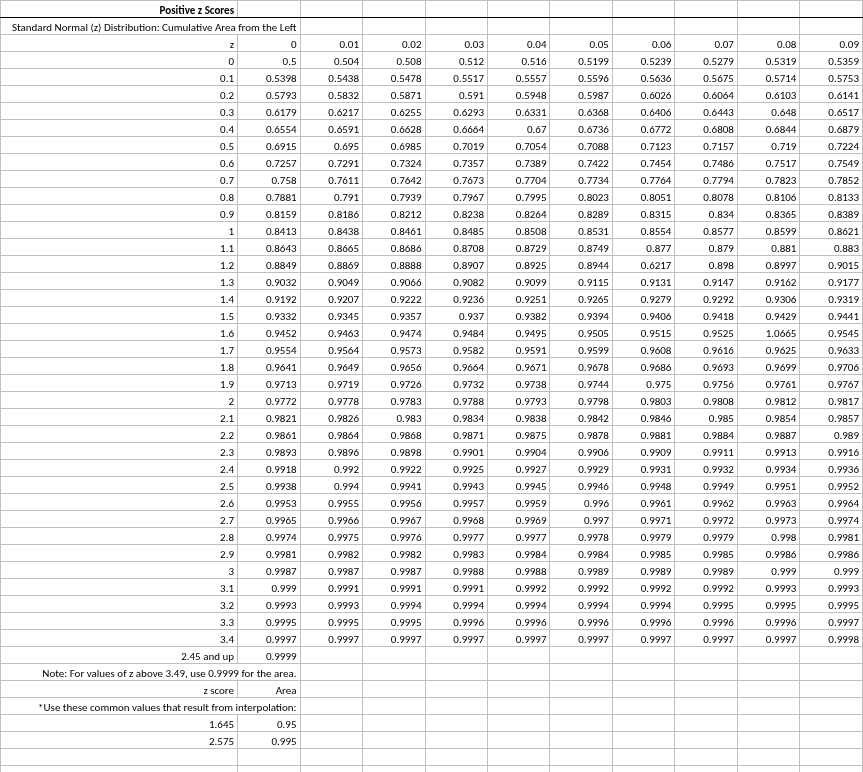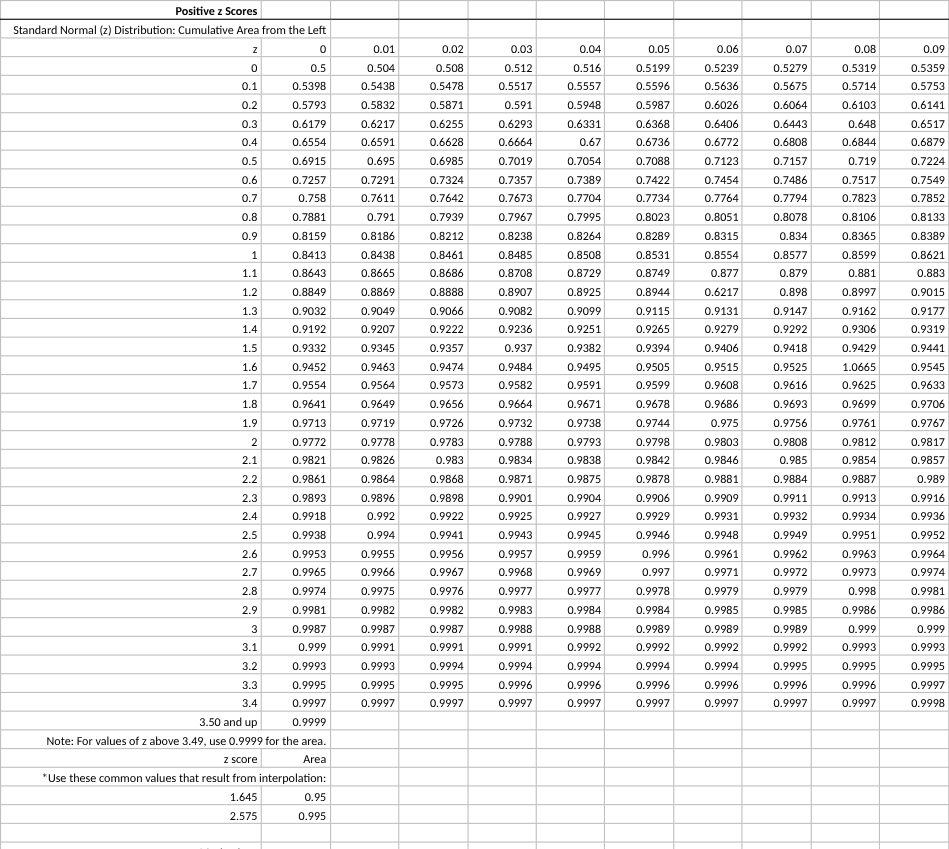--- a/index.html
+++ b/index.html
@@ -550,21 +550,21 @@
           <td class="num">0.9997</td>
           <td class="num">0.9997</td>
           <td class="num">0.9997</td>
           <td class="num">0.9997</td>
           <td class="num">0.9997</td>
           <td class="num">0.9997</td>
           <td class="num">0.9997</td>
           <td class="num">0.9998</td>
         </tr>
         <tr>
-          <td class="txt">3.50 and up</td>
+          <td class="txt">2.45 and up</td>
           <td class="num">0.9999</td>
           <td></td>
           <td></td>
           <td></td>
           <td></td>
           <td></td>
           <td></td>
           <td></td>
           <td></td>
           <td></td>

